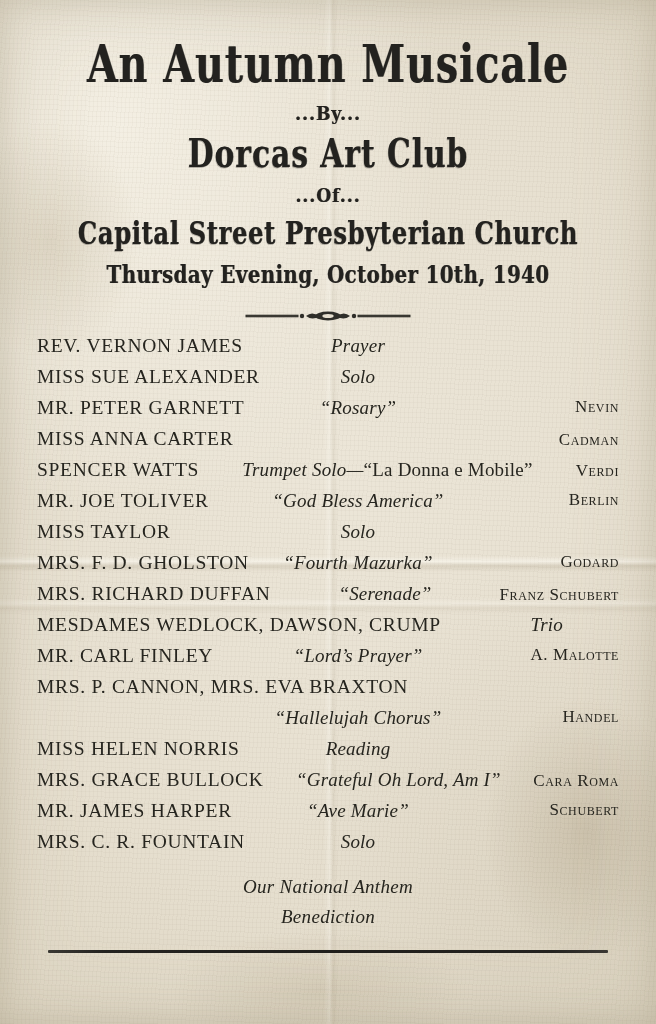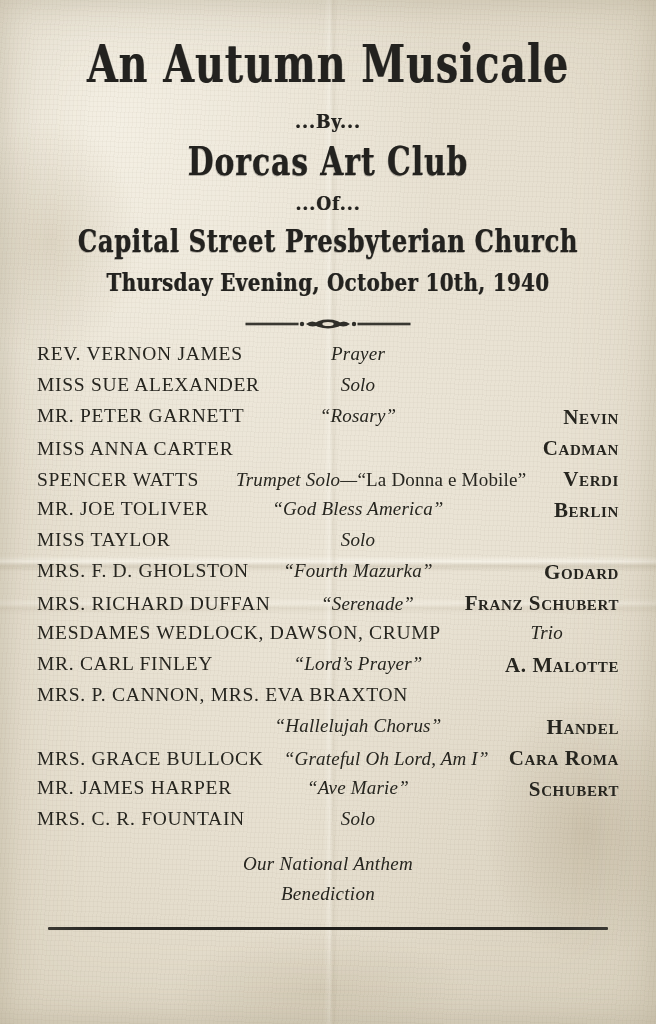--- a/index.html
+++ b/index.html
@@ -81,21 +81,21 @@
   .title-main {
     font-size: 44px;
     line-height: 1.0;
     margin-top: 38px;
     letter-spacing: 1px;
     transform: scaleY(1.18);
     transform-origin: center top;
   }
   .connector {
     font-size: 19px;
-    margin-top: 28px;
+    margin-top: 20px;
     letter-spacing: 1px;
   }
   .title-club {
     font-size: 33px;
     line-height: 1.0;
     margin-top: 11px;
     letter-spacing: 1px;
     transform: scaleY(1.16);
     transform-origin: center top;
   }
@@ -152,25 +152,24 @@
     text-transform: uppercase;
   }
   .piece {
     font-style: italic;
     font-size: 19px;
     color: #26251f;
     letter-spacing: 0.2px;
   }
   .piece .roman { font-style: normal; }
   .composer {
-    font-size: 21px;
+    font-size: 17px;
     color: #26251f;
     letter-spacing: 0.6px;
     font-variant: small-caps;
-    font-weight: bold;
   }
   .mid {
     position: absolute;
     left: 0; right: 0;
     text-align: center;
   }
   .mid.shift-r { left: 60px; }
   .right {
     position: absolute;
     right: 0;
@@ -341,20 +340,24 @@
 
       <div class="row">
         <span class="performer left">MRS. P. CANNON, MRS. EVA BRAXTON</span>
       </div>
 
       <div class="row">
         <span class="piece mid shift-r">“Hallelujah Chorus”</span>
         <span class="composer right">Handel</span>
       </div>
 
+      <div class="row">
+        <span class="performer left">MISS HELEN NORRIS</span>
+        <span class="piece mid shift-r">Reading</span>
+      </div>
 
       <div class="row-inline">
         <span class="performer">MRS. GRACE BULLOCK</span>
         <span class="piece">“Grateful Oh Lord, Am I”</span>
         <span class="composer">Cara Roma</span>
       </div>
 
       <div class="row">
         <span class="performer left">MR. JAMES HARPER</span>
         <span class="piece mid shift-r">“Ave Marie”</span>

